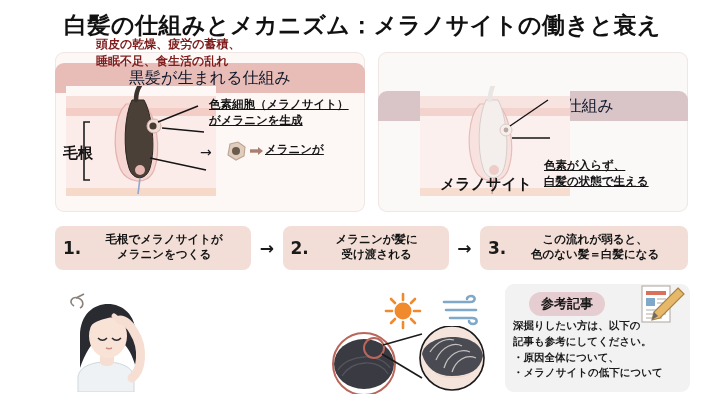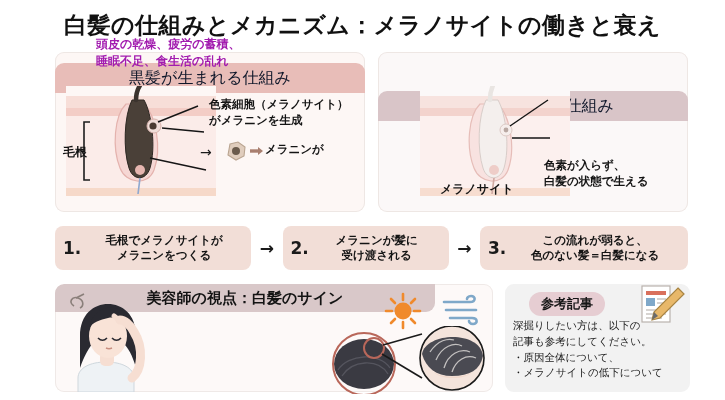--- a/index.html
+++ b/index.html
@@ -39,45 +39,45 @@
   .hdr-pink{background:#e8bdb8;border-radius:9px 9px 0 0;}
   .hdr-mauve{background:#d9c5c8;border-radius:9px 9px 0 0;margin-top:28px;}
 
   
   .skin{position:absolute;}
   .skin svg{display:block;}
 
   .note{
     position:absolute;
     font-size:11.5px;font-weight:bold;line-height:1.35;
-    color:#141414;white-space:pre-line;
+    color:#141414;white-space:pre-line;text-decoration:underline;
   }
   .lbl{
-    position:absolute;font-size:12px;font-weight:bold;color:#141414;
+    position:absolute;font-size:15px;font-weight:bold;color:#141414;
   }
 
   
   .steps{
     position:absolute;left:55px;top:224px;width:633px;height:48px;
     display:flex;align-items:center;justify-content:space-between;
   }
   .step{
     display:flex;align-items:center;
     background:#f2ded7;border-radius:8px;
     height:44px;padding:0 10px 0 8px;box-sizing:border-box;
   }
   .step-1{width:196px;}
   .step-2{width:166px;}
   .step-3{width:208px;}
   .step-num{
     font-size:17px;font-weight:bold;color:#1a1a1a;margin-right:6px;flex:0 0 auto;
   }
   .step-txt{
     font-size:11.5px;font-weight:bold;line-height:1.3;color:#141414;
-    white-space:pre-line;text-align:center;flex:1 1 auto;
+    white-space:pre-line;text-align:center;flex:1 1 auto;font-family:Liberation Mono, monospace;
   }
   .step-3 .step-txt{text-align:center;}
   .arrow-sep{
     font-size:17px;font-weight:bold;color:#1a1a1a;
     flex:0 0 auto;padding:0 2px;
   }
 
   
   .panel-bottom{
     position:absolute;left:55px;top:284px;width:438px;height:108px;
@@ -85,38 +85,38 @@
     box-shadow:0 0 0 1px #efe9e7 inset;
   }
   .bhdr{
     position:absolute;left:0;top:0;width:380px;height:28px;
     background:#d9c8c9;border-radius:9px 0 9px 0;
     display:flex;align-items:center;justify-content:center;
     font-size:15px;font-weight:bold;color:#131313;
   }
   .bullets{
     position:absolute;left:96px;top:36px;width:180px;
-    font-size:12px;font-weight:bold;line-height:1.45;color:#a21caf;
+    font-size:12px;font-weight:bold;line-height:1.45;color:#7f1d1d;
     white-space:pre-line;
   }
 
   
   .refbox{
     position:absolute;left:505px;top:284px;width:185px;height:108px;
     background:#f2f2f2;border-radius:9px;
   }
   .ref-badge{
     position:absolute;left:24px;top:8px;
     background:#e6cdd2;border-radius:12px;
     padding:3px 12px;
     font-size:13px;font-weight:bold;color:#161616;
   }
   .ref-body{
     position:absolute;left:8px;top:34px;width:174px;
-    font-size:10.5px;font-weight:normal;line-height:1.5;color:#1a1a1a;
+    font-size:10.5px;font-weight:bold;line-height:1.5;color:#1a1a1a;
     white-space:pre-line;
   }
 
   .icon{position:absolute;}
 </style>
 </head>
 <body>
 
 <div class="canvas">
 
@@ -191,21 +191,21 @@
       <path d="M70 14 C70 0 76 -6 82 -14" stroke="#e9e5e2" stroke-width="4.5" fill="none" stroke-linecap="round"></path>
       <circle cx="86" cy="44" r="6" fill="#f6eeec" stroke="#dcc9c4" stroke-width="1"></circle>
       <circle cx="86" cy="44" r="2.4" fill="#b9a8a2"></circle>
       <circle cx="74" cy="84" r="5" fill="#eecdc8"></circle>
       <path d="M74 92 L72 108" stroke="#cfa9a2" stroke-width="1.6" fill="none"></path>
       <path d="M90 40 L128 14" stroke="#151515" stroke-width="1.4" fill="none"></path>
       <path d="M92 52 L130 52" stroke="#151515" stroke-width="1.6" fill="none"></path>
     </svg>
   </div>
 
-  <div class="lbl" style="left:440px;top:181px;">メラノサイト</div>
+  <div class="lbl" style="left:440px;top:175px;">メラノサイト</div>
 
 
   <div class="note" style="left:544px;top:158px;">色素が入らず、
 白髪の状態で生える</div>
 
   <div class="steps">
 
     <div class="step step-1">
       <span class="step-num">1.</span>
       <span class="step-txt">毛根でメラノサイトが
@@ -222,23 +222,20 @@
 
     <span class="arrow-sep">→</span>
 
     <div class="step step-3">
       <span class="step-num">3.</span>
       <span class="step-txt">この流れが弱ると、
 色のない髪＝白髪になる</span>
     </div>
   </div>
 
-  <div class="panel-bottom">
-    <div class="bhdr">美容師の視点：白髪のサイン</div>
-  </div>
 
   <div class="icon" style="left:62px;top:292px;">
     <svg width="92" height="100" viewBox="0 0 92 100">
       <path d="M12 14 C6 10 10 4 16 6 C22 8 22 14 18 16" fill="none" stroke="#8a7f7a" stroke-width="1.6"></path>
       <path d="M14 6 L22 2" stroke="#8a7f7a" stroke-width="1.6"></path>
 
       <path d="M16 100 L16 86 C16 76 28 70 44 70 C60 70 72 76 72 86 L72 100 Z" fill="#eef2f5" stroke="#cfd7dd" stroke-width="1"></path>
 
       <rect x="38" y="60" width="14" height="14" rx="5" fill="#f6ded2"></rect>
 

